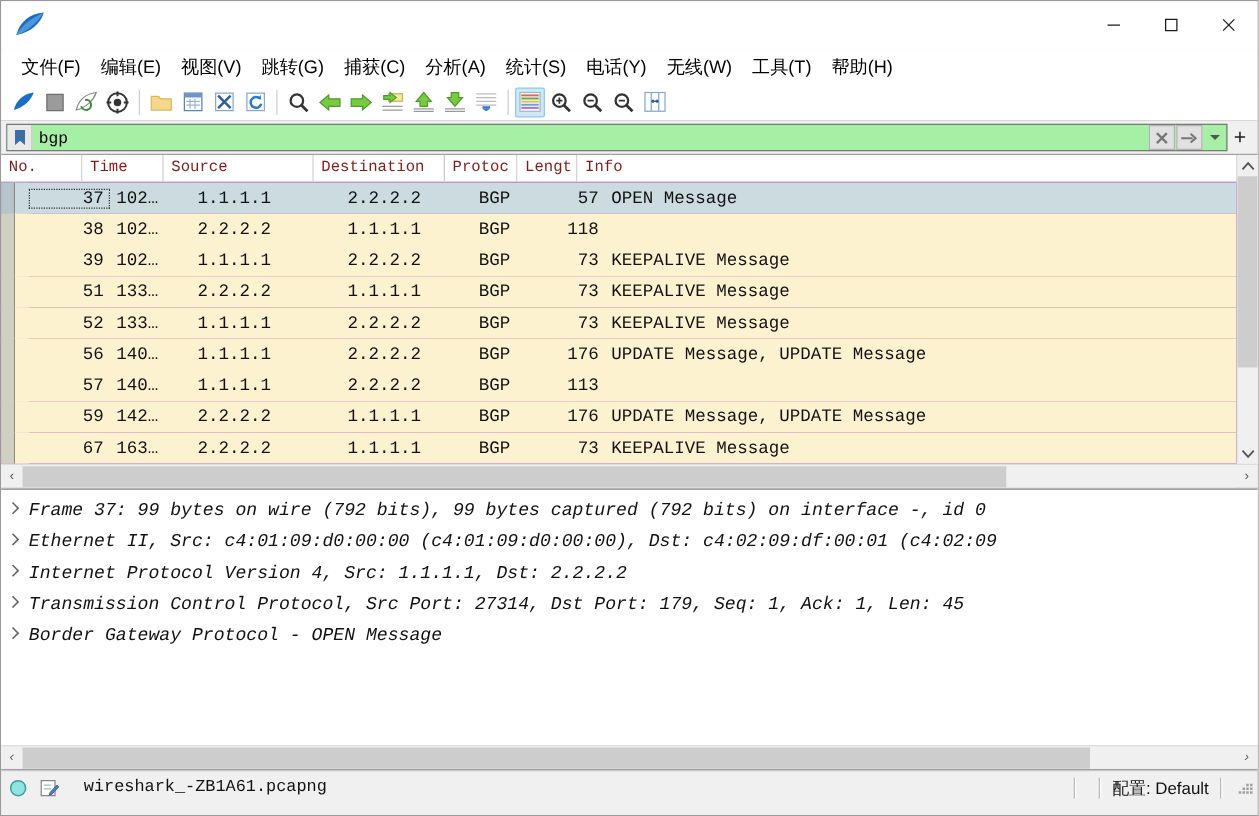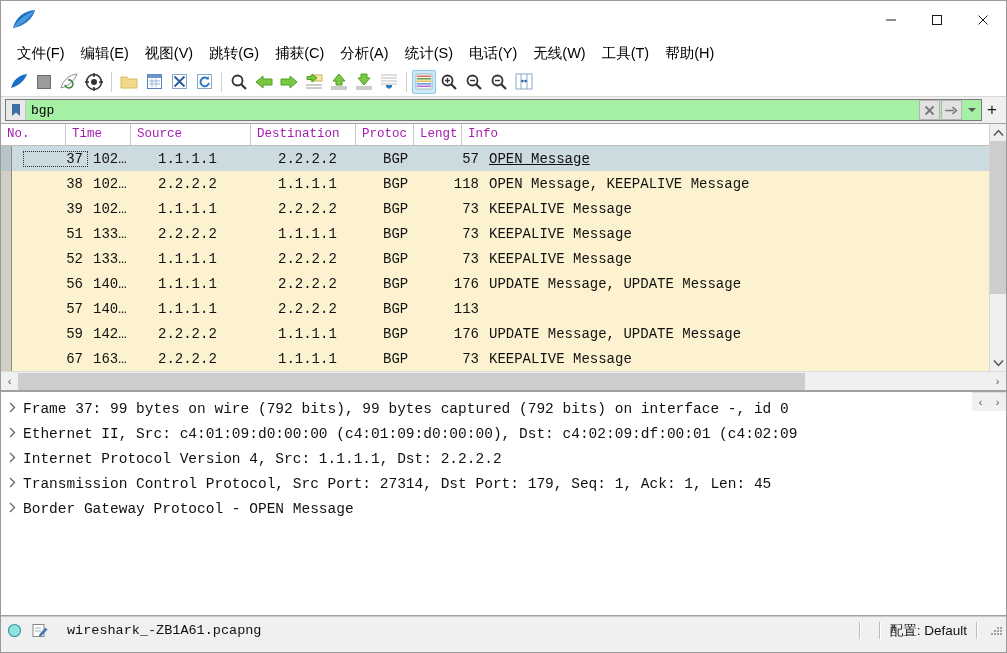--- a/index.html
+++ b/index.html
@@ -159,21 +159,21 @@
   .col-header {
     height: 22px;
     flex: 0 0 22px;
     display: flex;
     background: #ffffff;
     border-bottom: 1px solid #bdbdbd;
   }
   .col-h {
     font-family: "Liberation Mono", monospace;
     font-size: 12.5px;
-    color: #a21caf;
+    color: #7f1d1d;
     padding: 3px 0 0 6px;
     border-right: 1px solid #c9c9c9;
     overflow: hidden;
     white-space: nowrap;
     background: #fff;
   }
   .col-h:last-child { border-right: none; }
 
   .rows-wrap {
     flex: 1;
@@ -246,25 +246,26 @@
   .hs-thumb {
     position: absolute; top: 0; bottom: 0; left: 0;
     width: 81%;
     background: #cdcdcd;
   }
 
   
   .detail-area {
     flex: 1;
     display: flex;
-    flex-direction: row;
+    flex-direction: column;
     background: #fff;
     border: 1px solid #a0a0a0;
     border-left: none; border-right: none;
     min-height: 0;
+    font-style: italic;
   }
   .detail-rows {
     flex: 1;
     overflow: hidden;
     background: #fff;
     padding-top: 4px;
   }
   .drow {
     height: 25px;
     display: flex;
@@ -563,32 +564,31 @@
         <div class="rows-wrap" id="rows-wrap">
             <div class="row selected">
               <div class="row-gutter"></div>
               <div class="row-gutter2"></div>
               <div class="cell num" style="width: 65px; flex: 0 0 65px;">37</div>
               <div class="cell" style="width: 65px; flex: 0 0 65px;">102…</div>
               <div class="cell" style="width: 120px; flex: 0 0 120px;">1.1.1.1</div>
               <div class="cell" style="width: 105px; flex: 0 0 105px;">2.2.2.2</div>
               <div class="cell" style="width: 58px; flex: 0 0 58px;">BGP</div>
               <div class="cell len" style="width: 48px; flex: 0 0 48px;">57</div>
-              <div class="cell" style="flex: 1 1 0%; text-decoration: underline;">OPEN Message</div>
+              <div class="cell" style="flex: 1 1 0%;">OPEN Message</div>
             </div>
             <div class="row">
               <div class="row-gutter"></div>
               <div class="row-gutter2"></div>
               <div class="cell num" style="width: 65px; flex: 0 0 65px;">38</div>
               <div class="cell" style="width: 65px; flex: 0 0 65px;">102…</div>
               <div class="cell" style="width: 120px; flex: 0 0 120px;">2.2.2.2</div>
               <div class="cell" style="width: 105px; flex: 0 0 105px;">1.1.1.1</div>
               <div class="cell" style="width: 58px; flex: 0 0 58px;">BGP</div>
               <div class="cell len" style="width: 48px; flex: 0 0 48px;">118</div>
-              <div class="cell" style="flex: 1 1 0%;">OPEN Message, KEEPALIVE Message</div>
             </div>
             <div class="row">
               <div class="row-gutter"></div>
               <div class="row-gutter2"></div>
               <div class="cell num" style="width: 65px; flex: 0 0 65px;">39</div>
               <div class="cell" style="width: 65px; flex: 0 0 65px;">102…</div>
               <div class="cell" style="width: 120px; flex: 0 0 120px;">1.1.1.1</div>
               <div class="cell" style="width: 105px; flex: 0 0 105px;">2.2.2.2</div>
               <div class="cell" style="width: 58px; flex: 0 0 58px;">BGP</div>
               <div class="cell len" style="width: 48px; flex: 0 0 48px;">73</div>

